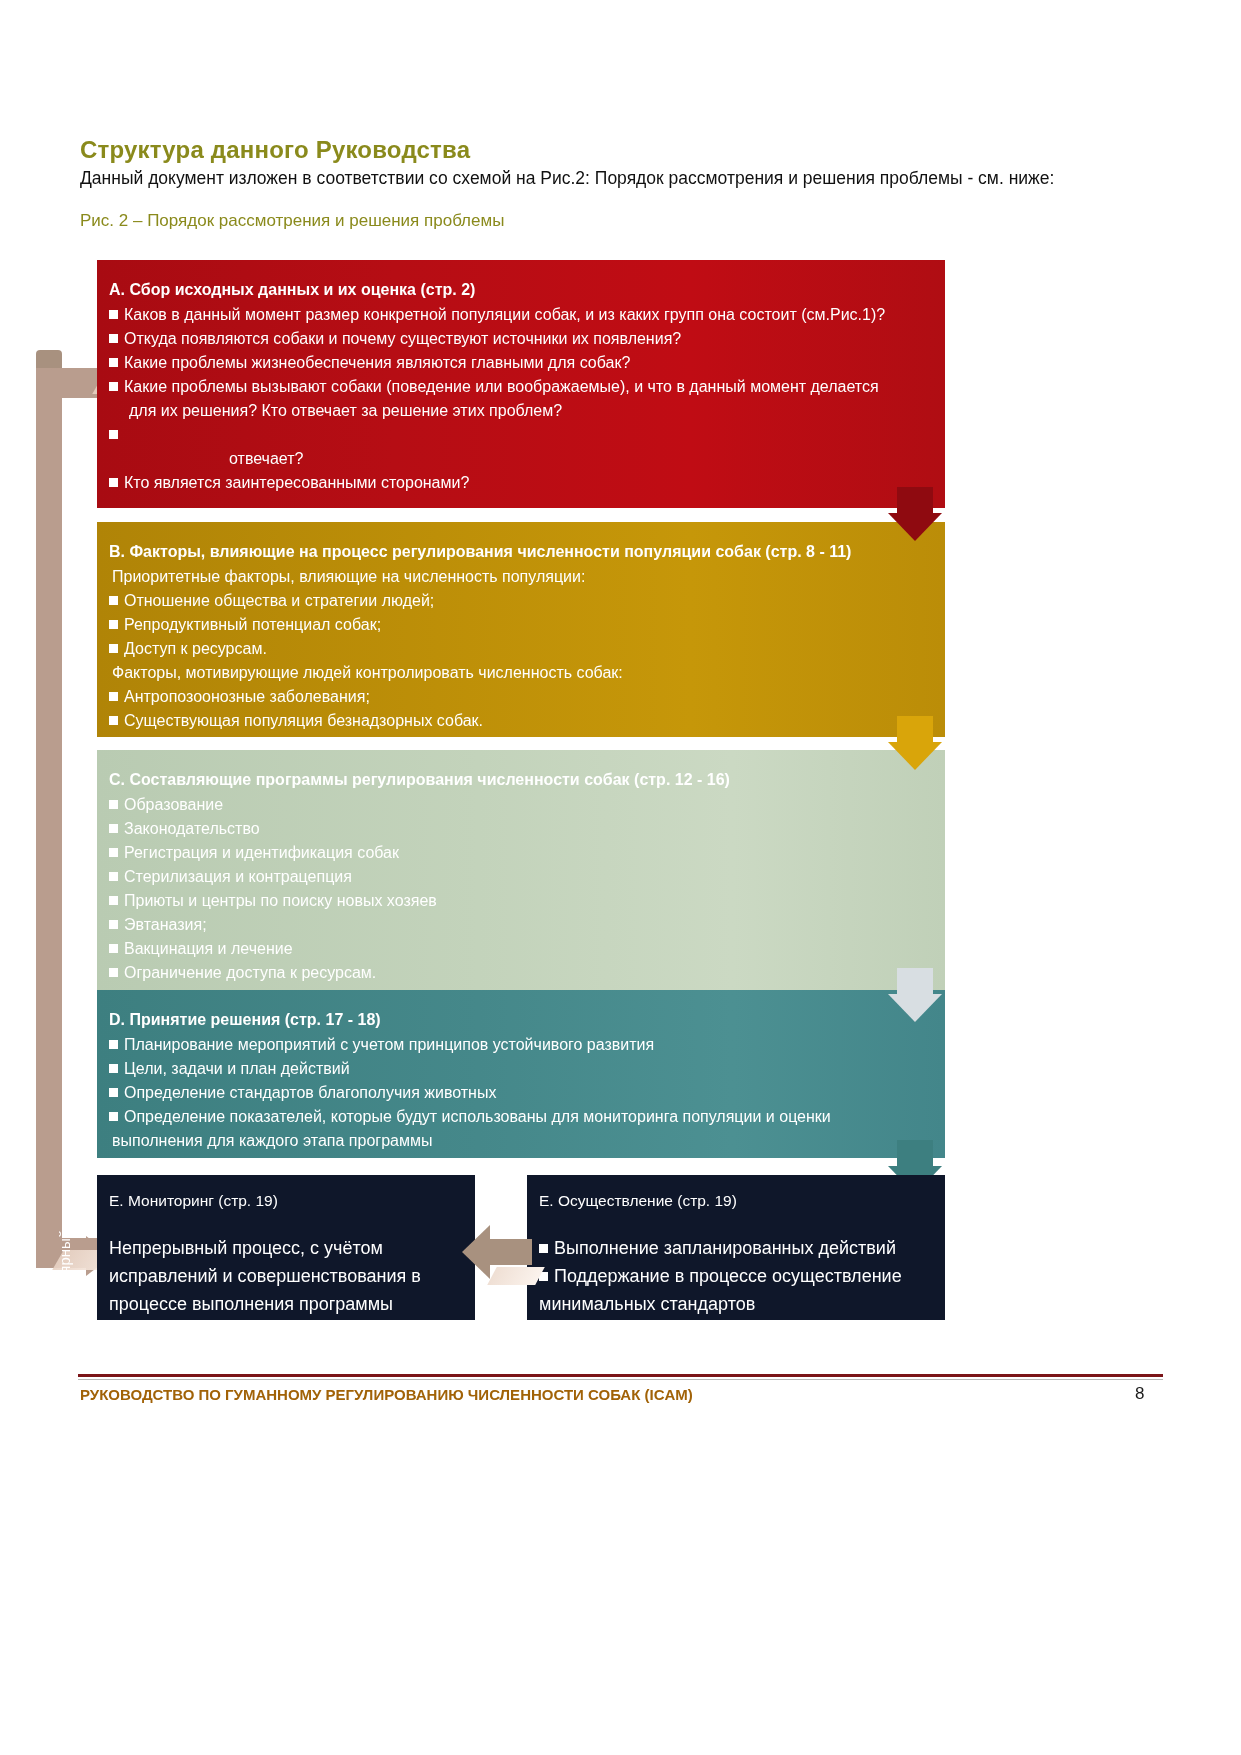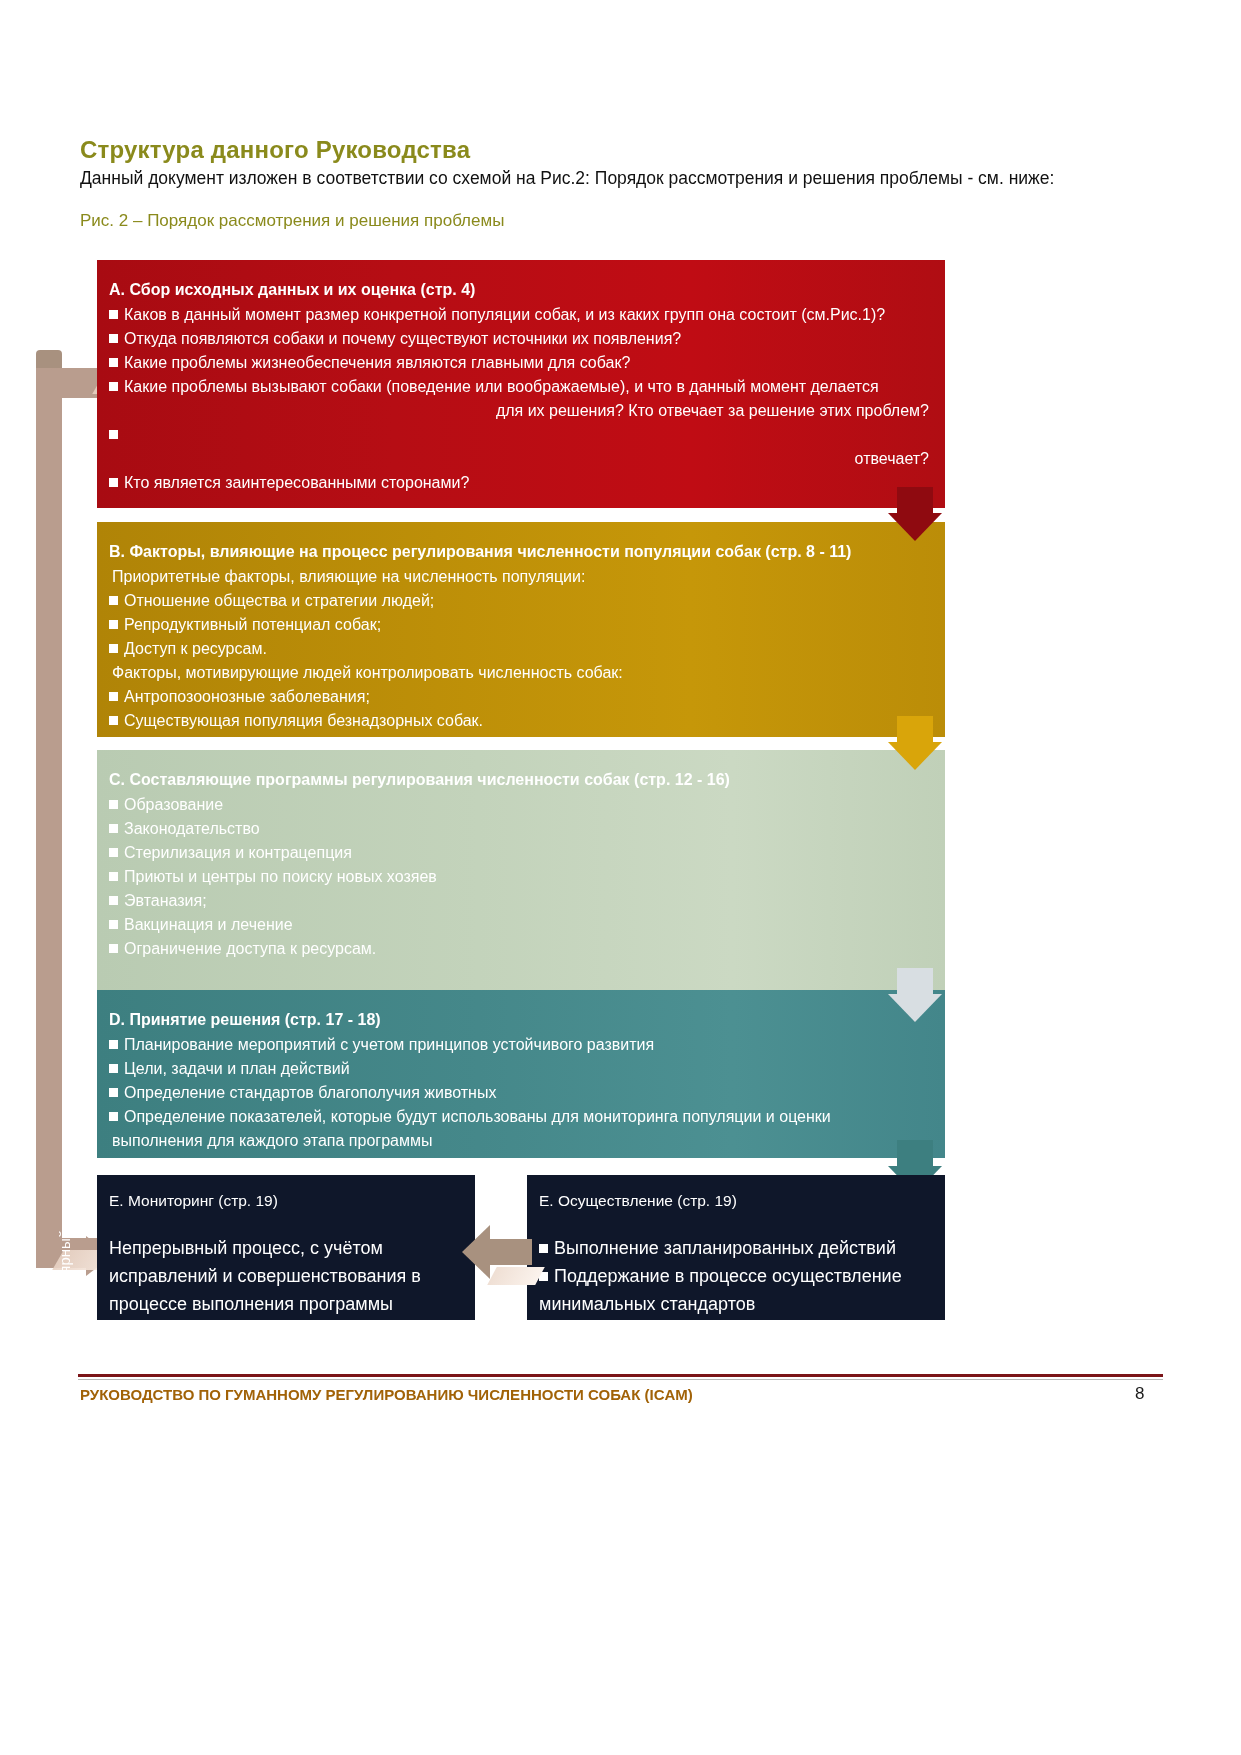--- a/index.html
+++ b/index.html
@@ -164,21 +164,20 @@
     font-size: 16px;
     margin-bottom: 2px;
     line-height: 1.45;
   }
   .block .b-line {
     font-size: 16px;
     line-height: 1.5;
   }
   .block .b-line.cont {
     padding-left: 20px;
-    text-align: right;
   }
   .block .b-line.plain {
     padding-left: 3px;
   }
   .bullet {
     display: inline-block;
     width: 9px;
     height: 9px;
     background: #ffffff;
     margin-right: 6px;
@@ -363,21 +362,21 @@
   <div class="cycle-bottom-elbow"></div>
   <div class="cycle-arrow-top"></div>
   <div class="cycle-arrow-bottom"></div>
   <div class="cycle-shadow-top"></div>
   <div class="cycle-shadow-bottom"></div>
   <div class="cycle-label-holder">
     <div class="cycle-label">E. Оценка (стр.19) Регулярный процесс  оценки ситуации и корректировки стратегии</div>
   </div>
 
   <div class="block" id="block-a">
-    <div class="b-title">A. Сбор исходных данных и их оценка (стр. 4)</div>
+    <div class="b-title">A. Сбор исходных данных и их оценка (стр. 2)</div>
     <div class="b-line"><span class="bullet"></span><span>Каков в данный момент размер конкретной популяции собак, и из каких групп она состоит (см.Рис.1)?</span></div>
     <div class="b-line"><span class="bullet"></span><span>Откуда появляются собаки и почему существуют  источники их появления?</span></div>
     <div class="b-line"><span class="bullet"></span><span>Какие проблемы жизнеобеспечения  являются главными для собак?</span></div>
     <div class="b-line"><span class="bullet"></span><span>Какие проблемы вызывают собаки (поведение или воображаемые), и что в данный момент делается</span></div>
     <div class="b-line cont">для их решения? Кто отвечает за решение этих проблем?</div>
     <div class="b-line"><span class="bullet"></span></div>
     <div class="b-line cont" style="padding-left:120px">отвечает?</div>
     <div class="b-line"><span class="bullet"></span><span>Кто является заинтересованными сторонами?</span></div>
   </div>
 
@@ -389,20 +388,21 @@
     <div class="b-line"><span class="bullet"></span><span>Доступ к ресурсам.</span></div>
     <div class="b-line plain">Факторы, мотивирующие людей контролировать  численность собак:</div>
     <div class="b-line"><span class="bullet"></span><span>Антропозоонозные заболевания;</span></div>
     <div class="b-line"><span class="bullet"></span><span>Существующая популяция безнадзорных собак.</span></div>
   </div>
 
   <div class="block" id="block-c">
     <div class="b-title">C. Составляющие  программы регулирования численности собак (стр. 12 - 16)</div>
     <div class="b-line"><span class="bullet"></span><span>Образование</span></div>
     <div class="b-line"><span class="bullet"></span><span>Законодательство</span></div>
+    <div class="b-line"><span class="bullet"></span><span>Регистрация и идентификация собак</span></div>
     <div class="b-line"><span class="bullet"></span><span>Стерилизация и контрацепция</span></div>
     <div class="b-line"><span class="bullet"></span><span>Приюты и центры по поиску новых хозяев</span></div>
     <div class="b-line"><span class="bullet"></span><span>Эвтаназия;</span></div>
     <div class="b-line"><span class="bullet"></span><span>Вакцинация и лечение</span></div>
     <div class="b-line"><span class="bullet"></span><span>Ограничение доступа к ресурсам.</span></div>
   </div>
 
   <div class="block" id="block-d">
     <div class="b-title">D. Принятие решения (стр. 17 - 18)</div>
     <div class="b-line"><span class="bullet"></span><span>Планирование мероприятий с учетом принципов устойчивого развития</span></div>

